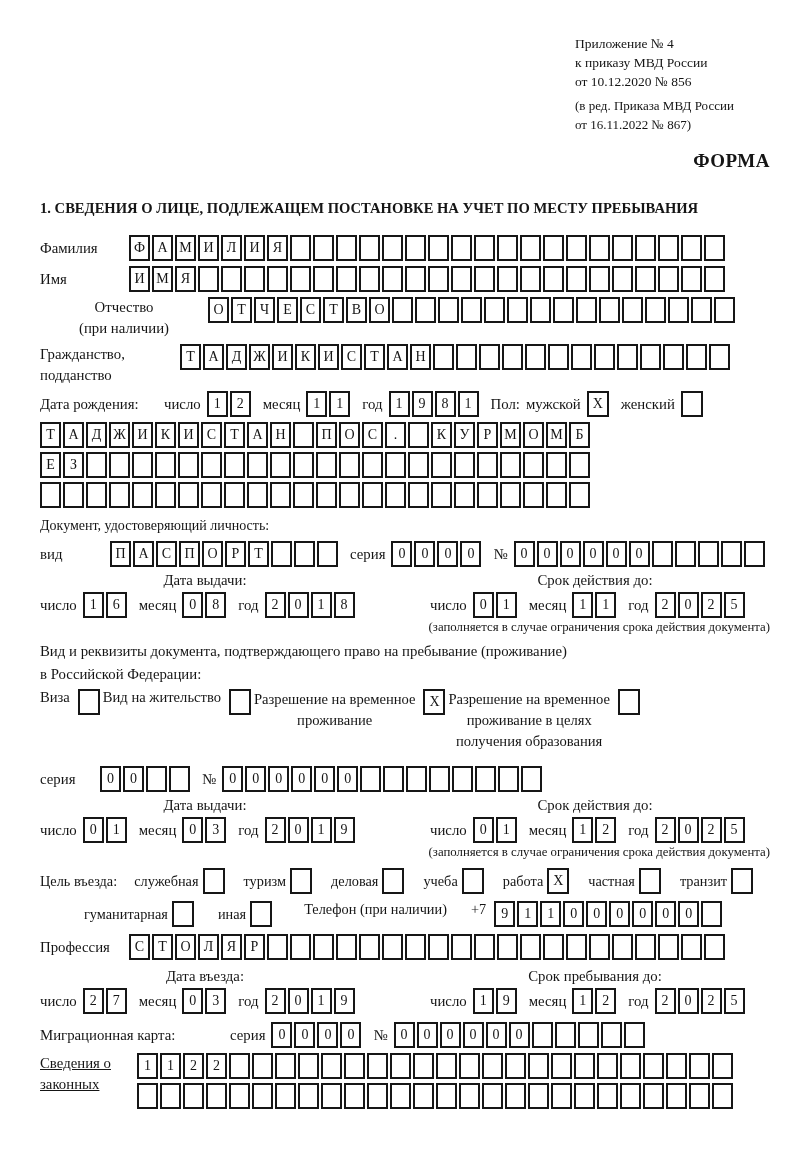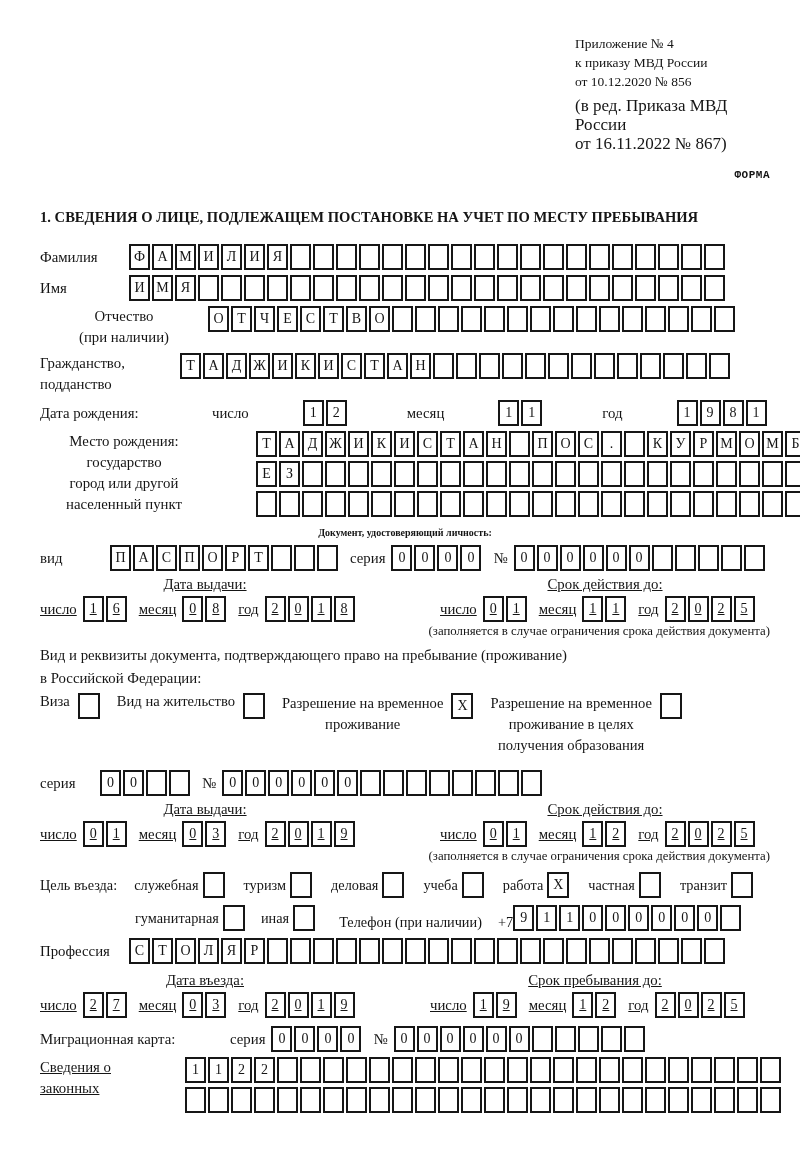--- a/index.html
+++ b/index.html
@@ -2,22 +2,22 @@
 <html><head>
 <meta charset="utf-8">
 <style>
   html,body{margin:0;padding:0;background:#fff;}
   body{width:800px;height:1163px;overflow:hidden;color:#151515;
        font-family:"Liberation Serif",serif;-webkit-font-smoothing:antialiased;}
   .page{box-sizing:border-box;width:800px;padding:34px 30px 0 40px;}
 
   
   .ref{margin-left:auto;width:195px;font-size:13.5px;line-height:19px;}
-  .ref .g2{margin-top:5px;font-size:17px;}
-  .forma{margin-top:16px;text-align:right;font-weight:bold;font-size:11px;letter-spacing:.5px;font-family:Liberation Mono, monospace;}
+  .ref .g2{margin-top:5px;font-size:13px;}
+  .forma{margin-top:16px;text-align:right;font-weight:bold;font-size:19px;letter-spacing:.5px;}
 
   
   .title{margin-top:22px;text-align:center;font-weight:bold;font-size:15.5px;line-height:25px;}
   .uline{display:inline-block;width:56px;border-bottom:2.5px solid #3a3a3a;margin-left:14px;}
   .sect{margin-top:28px;margin-bottom:18px;font-weight:bold;font-size:14.6px;}
 
   
   .row{display:flex;align-items:center;margin-bottom:5px;font-size:14.8px;}
   .row.top{align-items:flex-start;}
   .lbl{flex:none;}
@@ -27,41 +27,41 @@
   .cell{box-sizing:border-box;flex:none;width:21px;height:26px;border:2px solid #161616;
         margin-right:2px;text-align:center;font-size:14px;line-height:21px;background:#fff;}
   .cb .cell{width:22px;height:26px;}
   .cellcol{display:flex;flex-direction:column;}
   .cellcol .cells{margin-bottom:4px;}
 
   .slbl{flex:none;margin:0 6px 0 10px;}
   .slbl.first{margin-left:0;}
 
   
-  .dochdr{text-align:center;font-weight:bold;font-size:10px;margin:6px 0 7px 0;}
+  .dochdr{text-align:left;font-weight:normal;font-size:14px;margin:6px 0 7px 0;}
 
   
-  .dates{display:flex;font-size:14.8px;margin-bottom:2px;text-decoration:underline;}
+  .dates{display:flex;font-size:14.8px;margin-bottom:2px;}
   .dg{display:flex;flex-direction:column;}
   .dg.left{width:390px;}
   .dtitle{text-align:center;width:330px;margin-bottom:3px;}
   .dcells{display:flex;align-items:center;}
   .fnote{text-align:right;font-size:12.8px;margin:2px 0 8px 0;}
 
   
   .resline{font-size:14.8px;margin-bottom:6px;}
-  .resopts{display:flex;align-items:flex-start;gap:15px;font-size:14.6px;margin:4px 0 14px 0;}
+  .resopts{display:flex;align-items:flex-start;gap:1px;font-size:14.6px;margin:4px 0 14px 0;}
   .opt{display:flex;align-items:flex-start;gap:8px;}
   .optlines{text-align:center;line-height:21px;}
 
   
   .popt{display:flex;align-items:center;gap:4px;}
   .purrow{display:flex;align-items:center;gap:17px;font-size:14.3px;margin-bottom:7px;}
-  .purrow2{display:flex;align-items:flex-end;font-size:14.3px;margin:2px 0 7px 95px;}
-  .mt8{margin-top:8px;} .mt4{gap:48px;}
+  .purrow2{display:flex;align-items:flex-start;gap:8px;font-size:14.3px;margin:2px 0 7px 44px;}
+  .mt8{margin-top:8px;} .mt4{}
 </style>
 </head>
 <body>
 
 <div class="page">
 
   <div class="ref">
     <div>Приложение № 4</div>
     <div>к приказу МВД России</div>
     <div>от 10.12.2020 № 856</div>
@@ -228,26 +228,20 @@
     <span class="cells cb">
         <span class="cell">X</span>
       </span>
     <span class="slbl">женский</span>
     <span class="cells cb">
         <span class="cell"></span>
       </span>
   </div>
 
   <div class="row top mt4">
-    <span class="lbl w168 stack">
-      <span>Место рождения:</span>
-      <span>государство</span>
-      <span>город или другой</span>
-      <span>населенный пункт</span>
-    </span>
     <span class="cellcol">
       <span class="cells">
           <span class="cell">Т</span>
           <span class="cell">А</span>
           <span class="cell">Д</span>
           <span class="cell">Ж</span>
           <span class="cell">И</span>
           <span class="cell">К</span>
           <span class="cell">И</span>
           <span class="cell">С</span>

